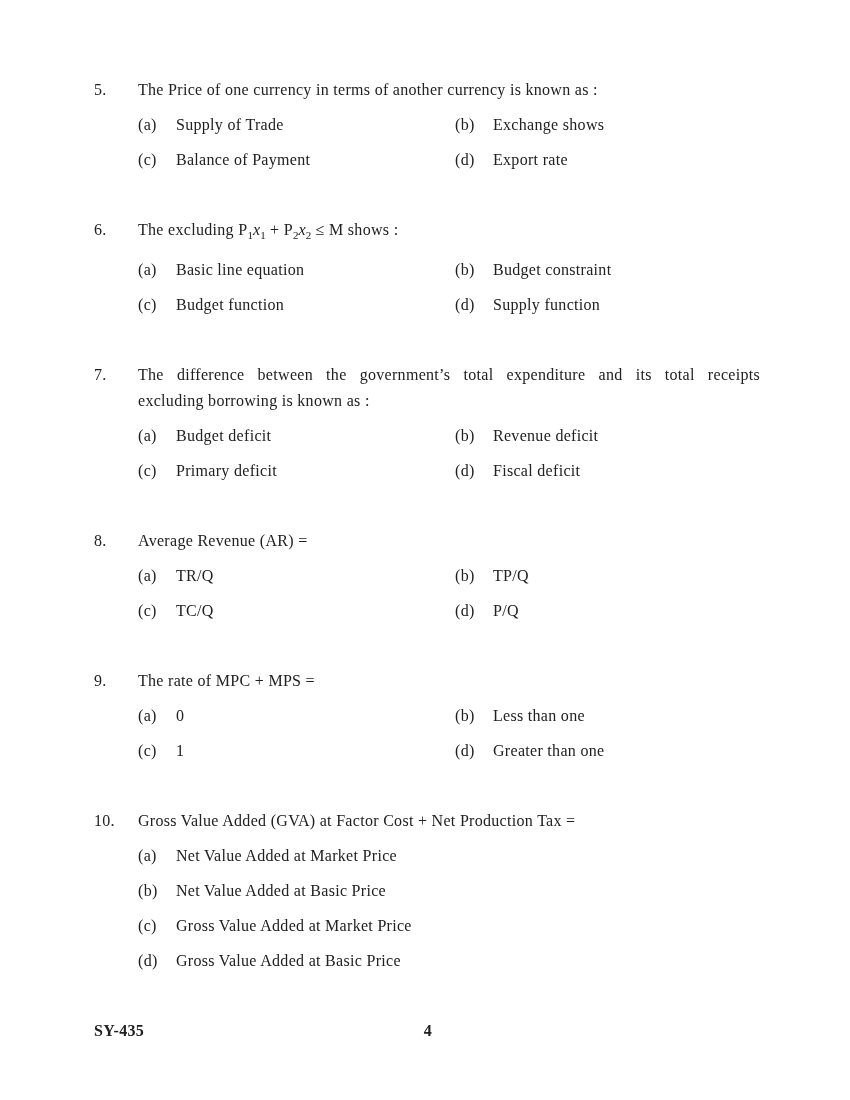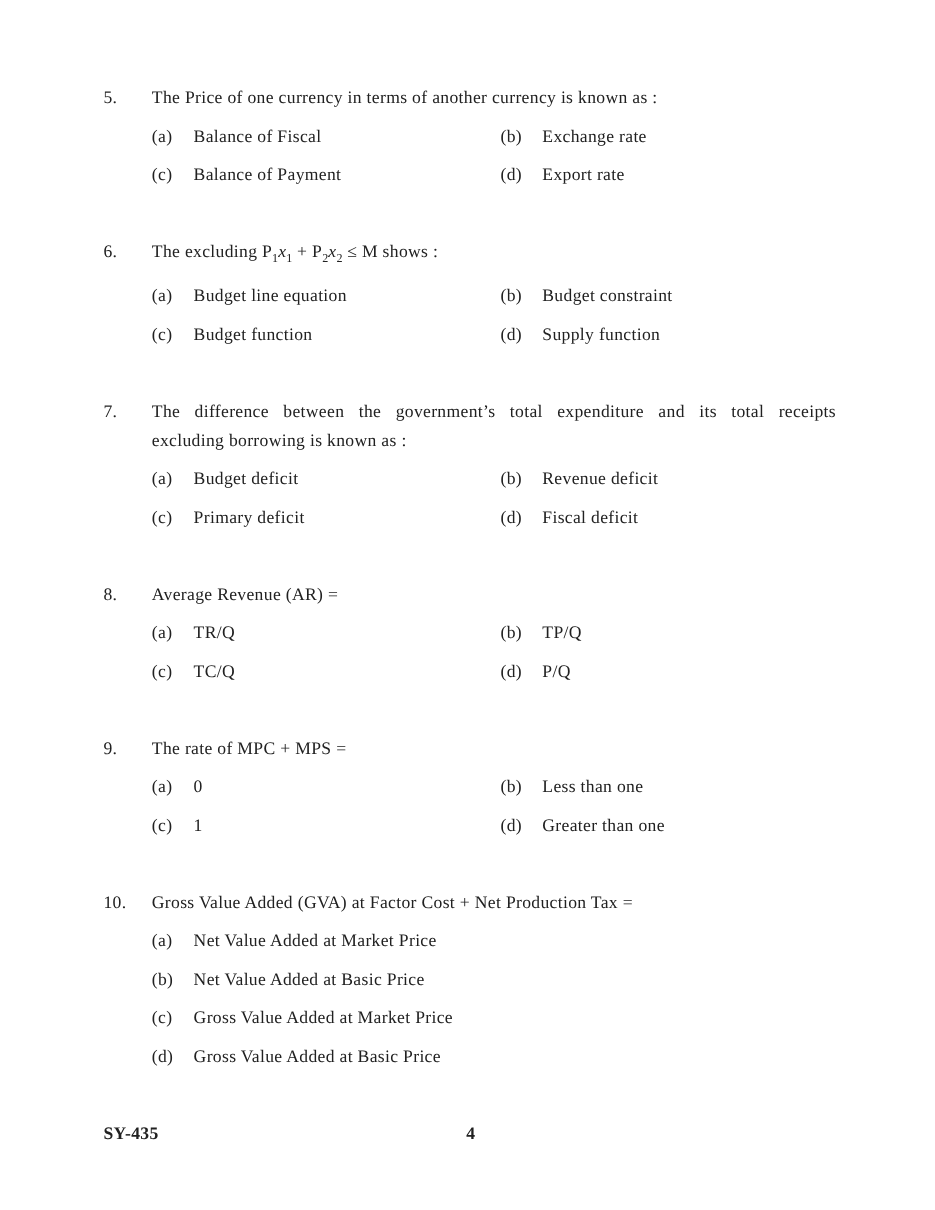--- a/index.html
+++ b/index.html
@@ -49,25 +49,25 @@
 
 <div class="page">
 
   <div class="question">
     <div class="qnum">5.</div>
     <div class="qbody">
       <div class="qtext">The Price of one currency in terms of another currency is known as :</div>
       <div class="opt-row">
         <div class="opt opt-first">
           <span class="olabel">(a)</span>
-          <span class="otext">Balance of Fiscal</span>
-        </div>
-        <div class="opt">
-          <span class="olabel">(b)</span>
-          <span class="otext">Exchange rate</span>
+          <span class="otext">Supply of Trade</span>
+        </div>
+        <div class="opt">
+          <span class="olabel">(b)</span>
+          <span class="otext">Exchange shows</span>
         </div>
       </div>
       <div class="opt-row">
         <div class="opt opt-first">
           <span class="olabel">(c)</span>
           <span class="otext">Balance of Payment</span>
         </div>
         <div class="opt">
           <span class="olabel">(d)</span>
           <span class="otext">Export rate</span>
@@ -76,21 +76,21 @@
     </div>
   </div>
 
   <div class="question">
     <div class="qnum">6.</div>
     <div class="qbody">
       <div class="qtext"><span>The excluding P</span><span class="sub">1</span><span class="it">x</span><span class="sub">1</span><span> + P</span><span class="sub">2</span><span class="it">x</span><span class="sub">2</span><span> ≤ M shows :</span></div>
       <div class="opt-row">
         <div class="opt opt-first">
           <span class="olabel">(a)</span>
-          <span class="otext">Budget line equation</span>
+          <span class="otext">Basic line equation</span>
         </div>
         <div class="opt">
           <span class="olabel">(b)</span>
           <span class="otext">Budget constraint</span>
         </div>
       </div>
       <div class="opt-row">
         <div class="opt opt-first">
           <span class="olabel">(c)</span>
           <span class="otext">Budget function</span>

